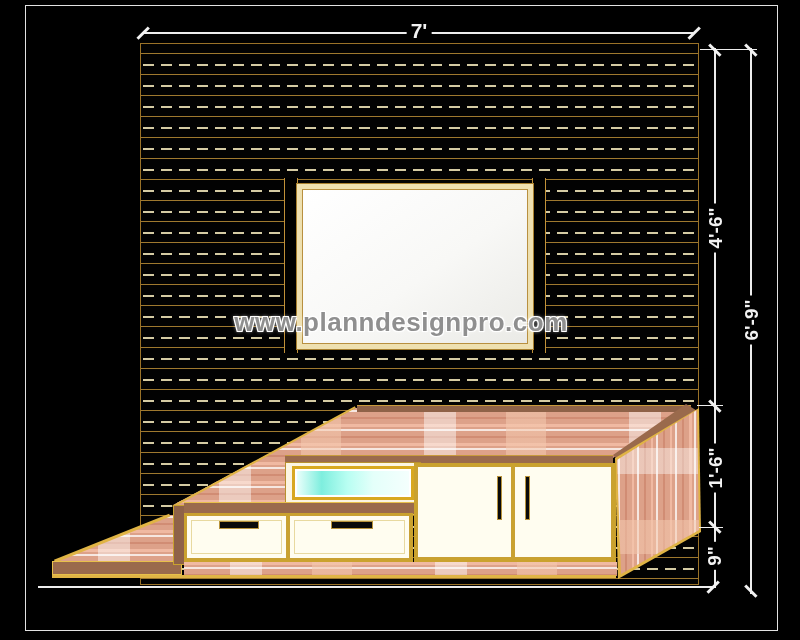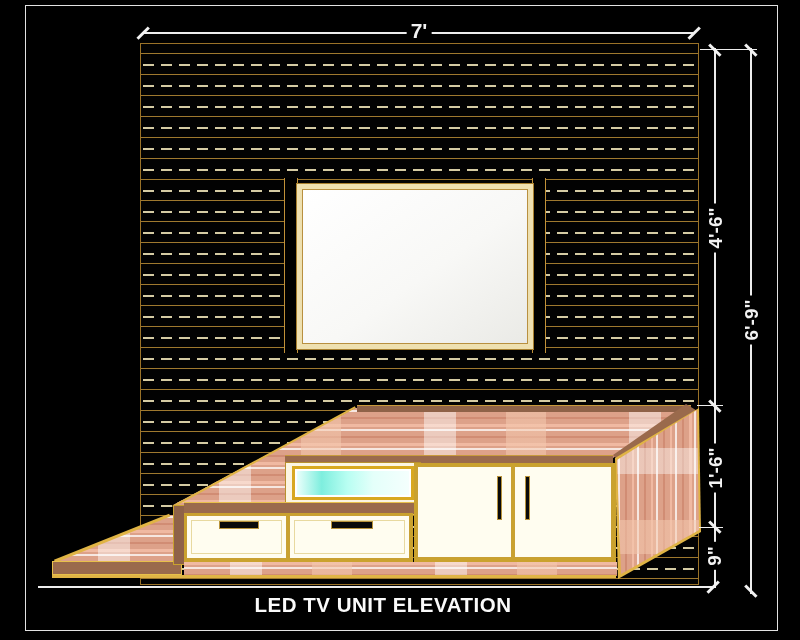--- a/index.html
+++ b/index.html
@@ -145,20 +145,21 @@
   <div class="abs tick tick-f" style="left:143px;top:33px;"></div>
   <div class="abs tick tick-f" style="left:694px;top:33px;"></div>
   <div class="abs dimtext h" style="left:419px;top:30px;">7'</div>
 
   <div class="abs tv-strip" style="left:284px;"></div>
   <div class="abs tv-strip" style="left:532px;"></div>
   <div class="abs tv-frame">
     <div class="tv-screen"></div>
   </div>
 
+  <div class="abs watermark">www.planndesignpro.com</div>
 
   <div class="abs wood-top wood-h"></div>
   <div class="abs wood-top-rear"></div>
   <div class="abs diag-gold-left goldbar"></div>
   <div class="abs band-front"></div>
   <div class="abs band-diag"></div>
 
   <div class="abs side-gold goldbar"></div>
   <div class="abs side-face wood-v"></div>
 
@@ -207,15 +208,14 @@
   <div class="abs tick tick-b" style="left:715px;top:527px;"></div>
   <div class="abs tick tick-f" style="left:713px;top:587px;"></div>
   <div class="abs tick tick-b" style="left:751px;top:50px;"></div>
   <div class="abs tick tick-b" style="left:751px;top:591px;"></div>
 
   <div class="abs dimtext v" style="left:715px;top:228px;">4'-6"</div>
   <div class="abs dimtext v" style="left:751px;top:320px;">6'-9"</div>
   <div class="abs dimtext v" style="left:715px;top:468px;">1'-6"</div>
   <div class="abs dimtext v" style="left:714px;top:556px;">9"</div>
 
-  <div class="abs title">LED TV UNIT ELEVATION</div>
 
 </div>
 
 </body></html>

